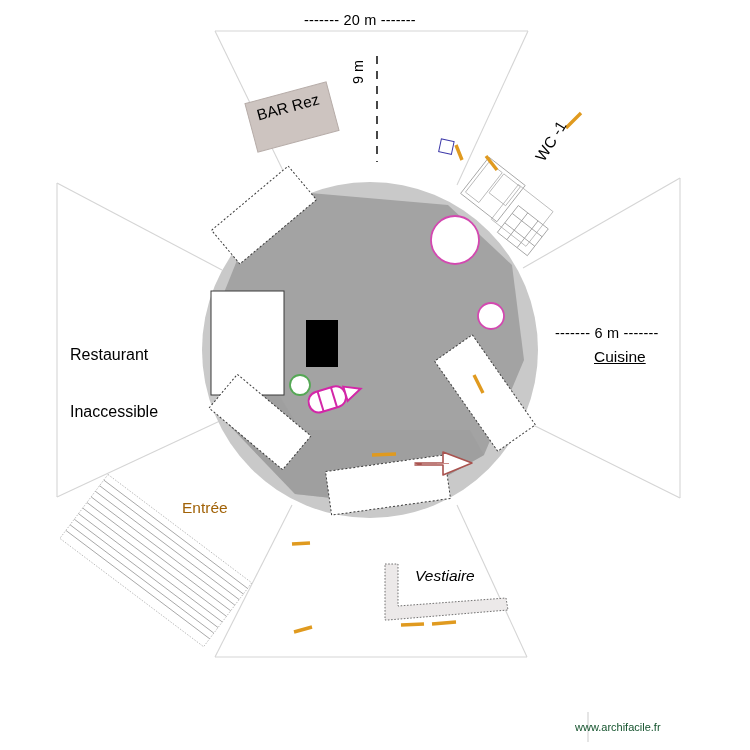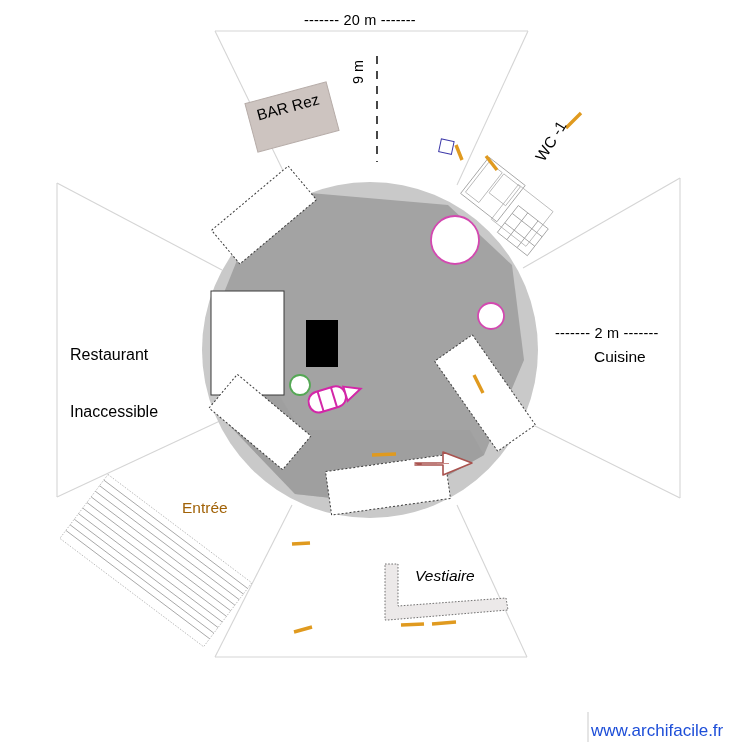--- a/index.html
+++ b/index.html
@@ -27,20 +27,21 @@
     color: #000000;
   }
   .lbl-restaurant {
     left: 70px; top: 307px;
     font-size: 16px;
     line-height: 19px;
   }
   .lbl-cuisine {
     left: 594px; top: 348px;
     font-size: 15.5px;
+    text-decoration: underline;
   }
   .lbl-dim-right {
     left: 555px; top: 325px;
     font-size: 14.5px;
     letter-spacing: 0.2px;
   }
   .lbl-dim-top {
     left: 304px; top: 12px;
     font-size: 14.5px;
     letter-spacing: 0.2px;
@@ -68,23 +69,23 @@
     transform: rotate(-15deg);
     transform-origin: left top;
   }
   .lbl-wc {
     left: 532px; top: 155px;
     font-size: 15.5px;
     transform: rotate(-58deg);
     transform-origin: left top;
   }
   .lbl-watermark {
-    left: 591px; top: 721px;
-    font-size: 17px;
-    color: #1d4ed8;
+    left: 575px; top: 721px;
+    font-size: 11px;
+    color: #14532d;
   }
 </style>
 </head>
 <body>
 
 <svg id="plan" viewBox="0 0 750 750" xmlns="http://www.w3.org/2000/svg">
 
   <g stroke="#d5d5d5" stroke-width="1.1" fill="none">
 
     <line x1="215" y1="31" x2="528" y2="31"></line>
@@ -228,21 +229,21 @@
   </g>
 
   <line x1="377" y1="56" x2="377" y2="162" stroke="#1a1a1a" stroke-width="1.6" stroke-dasharray="8 7"></line>
 
 </svg>
 
 <div class="lbl lbl-dim-top">------- 20 m -------</div>
 
 <div class="lbl lbl-dim-vert">9 m</div>
 
-<div class="lbl lbl-dim-right">------- 2 m -------</div>
+<div class="lbl lbl-dim-right">------- 6 m -------</div>
 
 <div class="lbl lbl-barrez">BAR Rez</div>
 
 <div class="lbl lbl-wc">WC -1</div>
 
 <div class="lbl lbl-restaurant">
   <div>Restaurant</div>
   <div>Inaccessible</div>
 </div>
 

